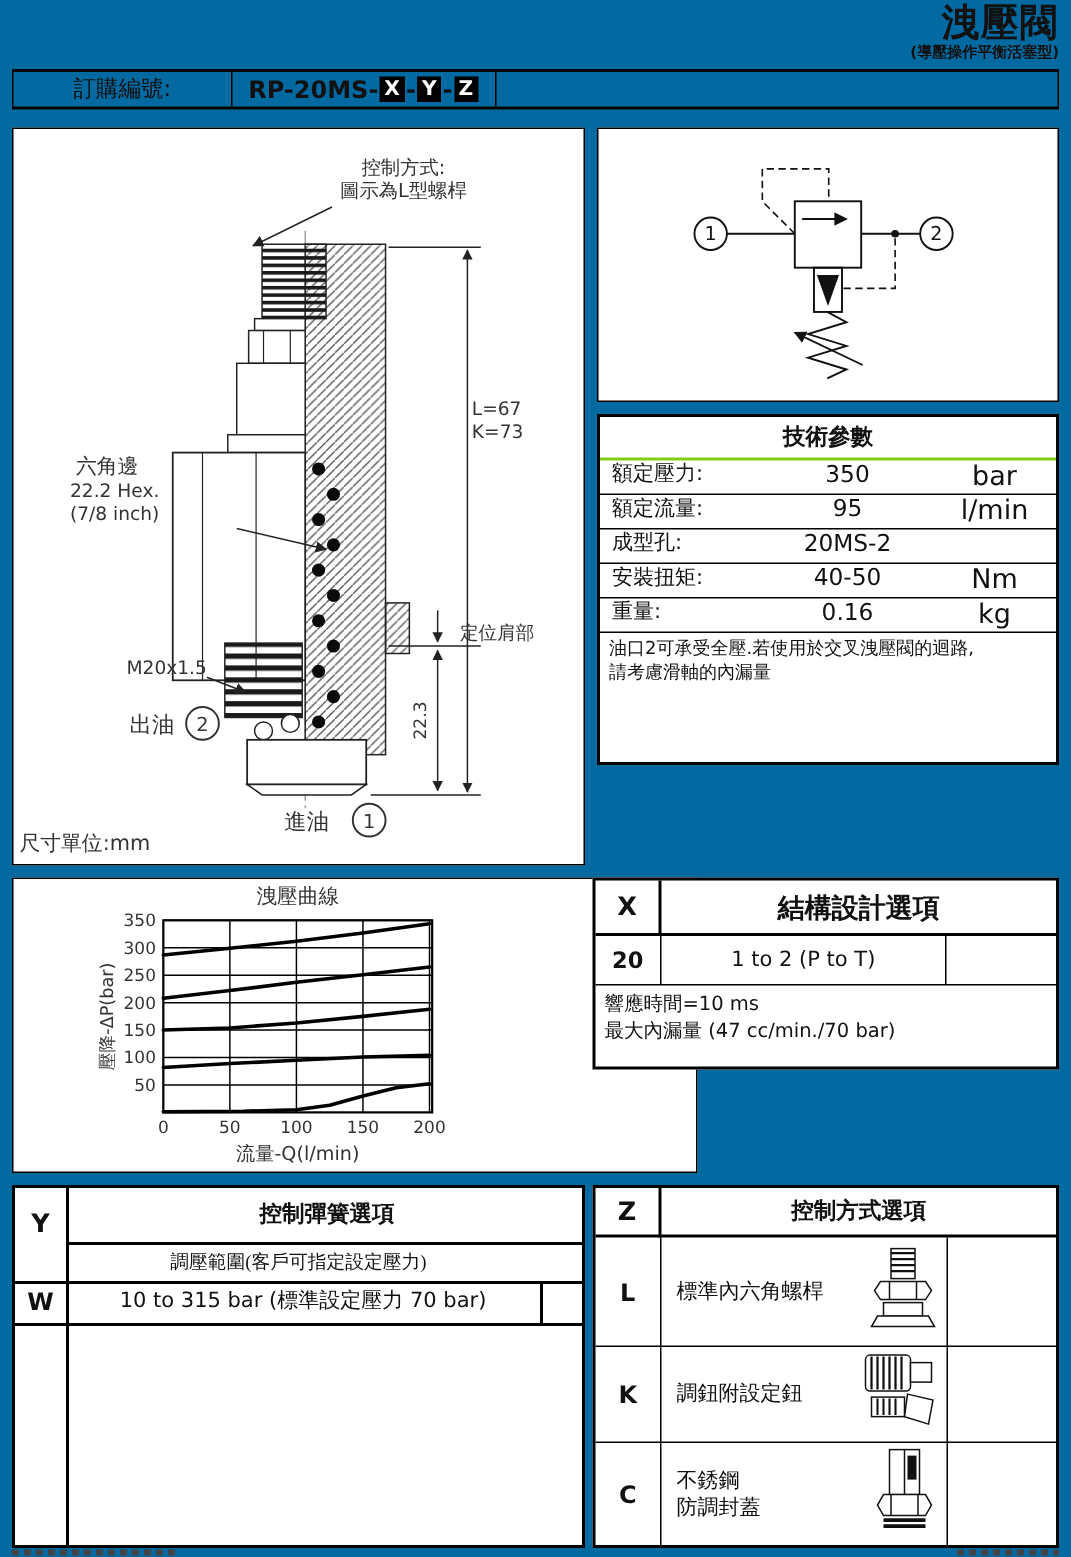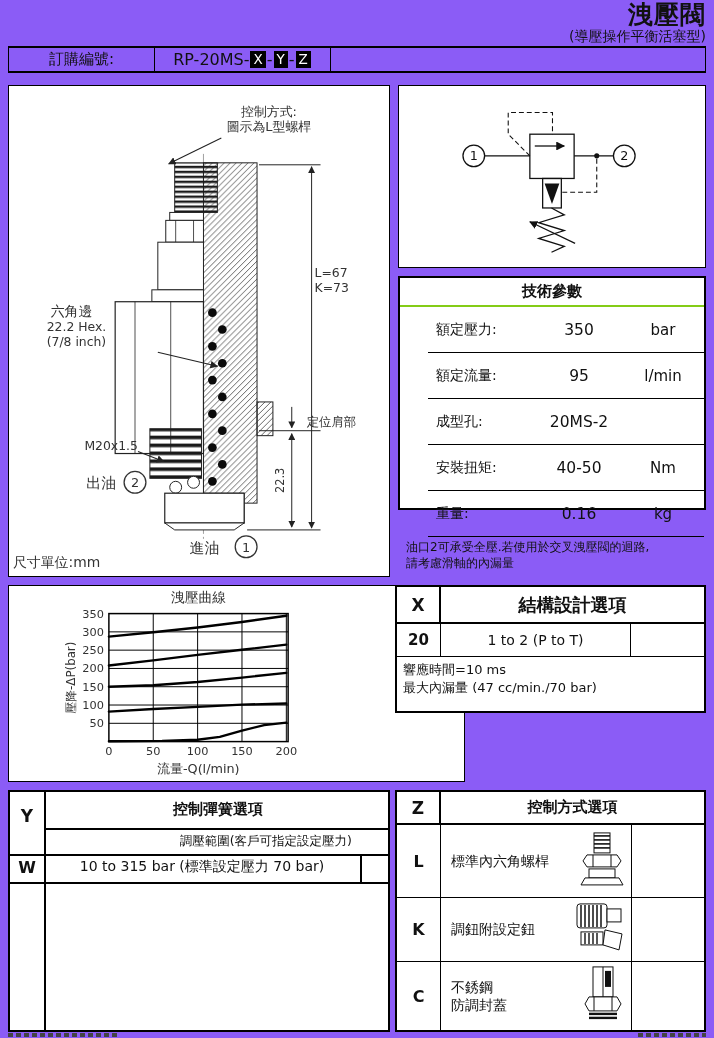--- a/index.html
+++ b/index.html
@@ -1,69 +1,69 @@
 <!DOCTYPE html>
 <html><head>
 <meta charset="utf-8">
 <style>
   * { margin:0; padding:0; box-sizing:border-box; }
   html,body { background:#e8e8e8; }
   .page {
-    position:relative; width:714px; height:1038px; background:#8b5cf6;
+    position:relative; width:714px; height:1038px; background:#0369a1;
     font-family:"DejaVu Sans","Liberation Sans",sans-serif; color:#111;
     margin:0 auto; overflow:hidden;
   }
   .abs { position:absolute; }
   .panel { position:absolute; background:#fff; }
   .bd15 { border:1.5px solid #000; }
   .bd2  { border:2px solid #000; }
 
   
   .title-block { right:8px; top:2px; text-align:right; }
   .main-title { font-size:25px; font-weight:bold; letter-spacing:1px; line-height:1.05; }
-  .sub-title  { font-size:14px; font-weight:normal;margin-left:42px; }
+  .sub-title  { font-size:10px; font-weight:bold;margin-left:42px; }
 
   
   .order-row { left:8px; top:46px; width:698px; height:27px; display:flex;
     border-top:2px solid #000; border-bottom:2px solid #000; align-items:stretch; }
   .order-cell { display:flex; align-items:center; justify-content:center; }
   .order-label { width:147px; border-left:1.5px solid #000; border-right:1.5px solid #000; font-size:15px; }
-  .order-code { width:176px; border-right:1.5px solid #000; font-weight:normal; font-size:16px; }
+  .order-code { width:176px; border-right:1.5px solid #000; font-weight:bold; font-size:16px; }
   .order-rest { flex:1; border-right:1.5px solid #000; }
   .boxed { display:inline-block; background:#000; color:#fff; font-size:13.5px;
     padding:0 3px; margin:0 1px; line-height:17px; }
 
   
   .tech-title { height:29px; line-height:27px; text-align:center; font-weight:bold;
     font-size:15px; border-bottom:2px solid #84cc16; }
-  .tech-row { height:46px; display:flex; align-items:center; border-bottom:1.5px solid #000;margin-left:28px; }
+  .tech-row { height:23px; display:flex; border-bottom:1.5px solid #000; }
   .tech-label { width:108px; padding-left:8px; font-size:14px; }
   .tech-value { flex:1; text-align:center; font-size:15.5px; }
-  .tech-unit  { width:82px; text-align:center; font-size:15px; }
+  .tech-unit  { width:82px; text-align:center; font-size:18px; }
   .tech-note  { padding:3px 6px 0 6px; font-size:12px; line-height:1.3; }
 
   
   .xo-head { display:flex; height:37px; border-bottom:2px solid #000; }
   .xo-key  { width:44px; border-right:2px solid #000; display:flex; align-items:center;
     justify-content:center; font-weight:bold; font-size:17px; }
   .xo-title{ flex:1; display:flex; align-items:center; justify-content:center;
     font-weight:bold; font-size:18px; }
   .xo-row  { display:flex; height:33px; border-bottom:1.5px solid #000; }
   .xo-code { width:44px; border-right:1.5px solid #000; display:flex; align-items:center;
     justify-content:center; font-weight:bold; font-size:15px; }
   .xo-desc { width:190px; border-right:1.5px solid #000; display:flex; align-items:center;
     justify-content:center; font-size:14px; }
   .xo-empty{ flex:1; }
   .xo-notes{ padding:4px 6px; font-size:13px; line-height:1.35; }
 
   
   .yline { position:absolute; background:#000; }
   .y-key { left:0; top:14px; width:34px; text-align:center; font-weight:bold; font-size:17px; }
   .y-title { left:36px; top:8px; width:344px; text-align:center; font-weight:bold; font-size:15px; }
-  .y-sub { left:36px; top:41px; width:306px; text-align:right; font-size:12.5px; }
+  .y-sub { left:36px; top:41px; width:306px; text-align:center; font-size:12.5px;font-family:Liberation Serif, serif; }
   .w-code { left:0; top:66px; width:34px; text-align:center; font-weight:bold; font-size:16px; }
   .w-desc { left:36px; top:66px; width:312px; text-align:center; font-size:14px; }
 
   
   .zgrid { display:grid; width:100%; height:100%;
     grid-template-columns:44px 191px 1fr; grid-template-rows:33px 73px 64px 1fr; }
   .z-key { grid-area:1/1/2/2; border-right:2px solid #000; border-bottom:2px solid #000;
     display:flex; align-items:center; justify-content:center; font-weight:bold; font-size:17px; }
   .z-title { grid-area:1/2/2/4; border-bottom:2px solid #000; display:flex;
     align-items:center; justify-content:center; font-weight:bold; font-size:15px; }

